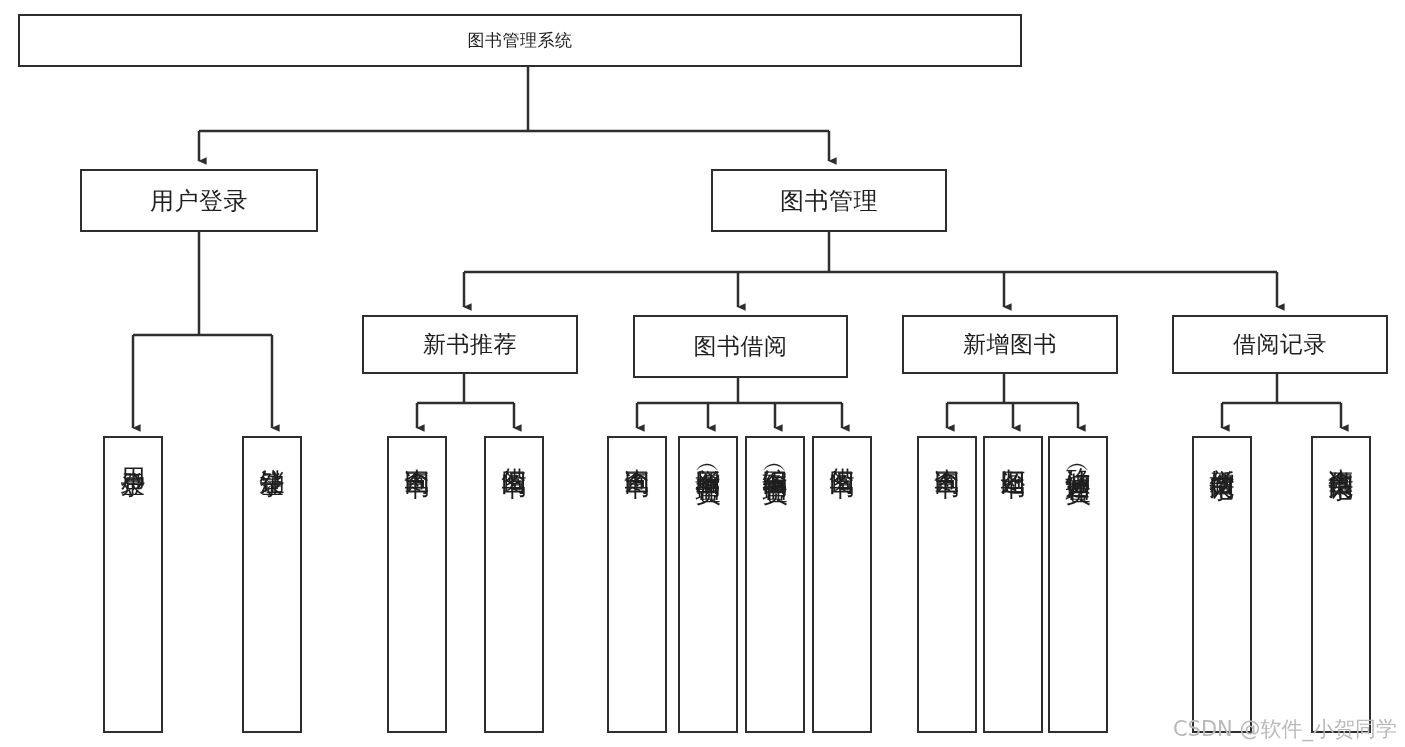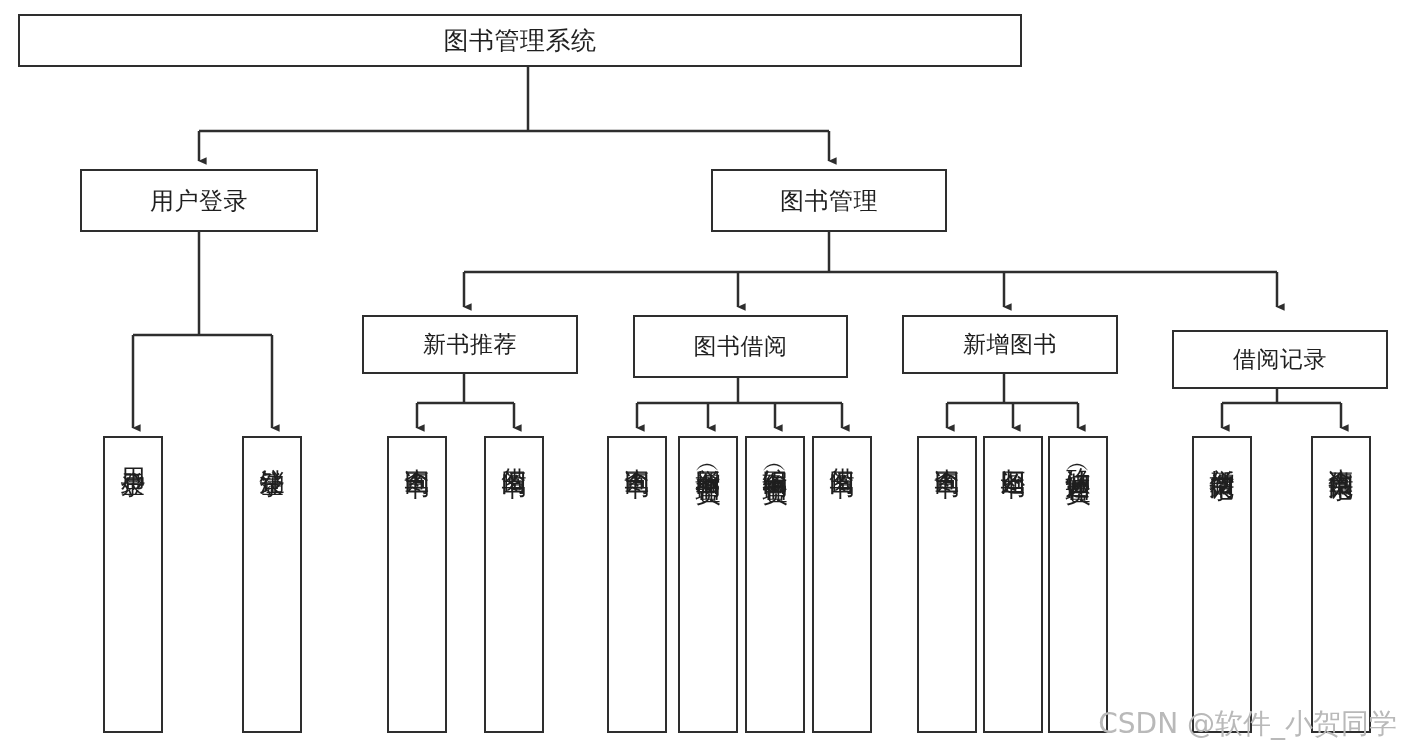--- a/index.html
+++ b/index.html
@@ -33,42 +33,42 @@
     align-items: center;
     justify-content: center;
     color: #1f1f1f;
   }
   .node-label {
     display: block;
     text-align: center;
     letter-spacing: 0.5px;
     white-space: nowrap;
   }
-  .node-root .node-label { font-size: 25px; }
+  .node-root .node-label { font-size: 17px; }
   .node-l2 .node-label { font-size: 24px; }
   .node-l3 .node-label { font-size: 23px; }
 
   .node-leaf {
     align-items: flex-start;
     justify-content: center;
     padding-top: 10px;
   }
   .node-leaf .node-label {
     writing-mode: vertical-rl;
     text-orientation: upright;
     font-size: 25px;
     line-height: 1.08;
     letter-spacing: 2px;
     white-space: nowrap;
   }
   .watermark {
     position: absolute;
     right: 8px;
     bottom: 4px;
-    font-size: 28px;
+    font-size: 21px;
     color: #b9b9b9;
     font-family: "DejaVu Sans", "Liberation Sans", sans-serif;
     white-space: nowrap;
     pointer-events: none;
   }
 </style>
 </head>
 <body>
 
 <div id="canvas">
@@ -140,21 +140,21 @@
 
   <div class="node-box node-l3" style="left: 362px; top: 315px; width: 216px; height: 59px;">
     <span class="node-label">新书推荐</span>
   </div>
   <div class="node-box node-l3" style="left: 633px; top: 315px; width: 215px; height: 63px;">
     <span class="node-label">图书借阅</span>
   </div>
   <div class="node-box node-l3" style="left: 902px; top: 315px; width: 216px; height: 59px;">
     <span class="node-label">新增图书</span>
   </div>
-  <div class="node-box node-l3" style="left: 1172px; top: 315px; width: 216px; height: 59px; margin-top: 15px;">
+  <div class="node-box node-l3" style="left: 1172px; top: 315px; width: 216px; height: 59px;">
     <span class="node-label">借阅记录</span>
   </div>
 
   <div class="node-box node-leaf" style="left: 103px; top: 436px; width: 60px; height: 297px;">
     <span class="node-label">用户登录</span>
   </div>
   <div class="node-box node-leaf" style="left: 242px; top: 436px; width: 60px; height: 297px;">
     <span class="node-label">注销登录</span>
   </div>
   <div class="node-box node-leaf" style="left: 387px; top: 436px; width: 60px; height: 297px;">

